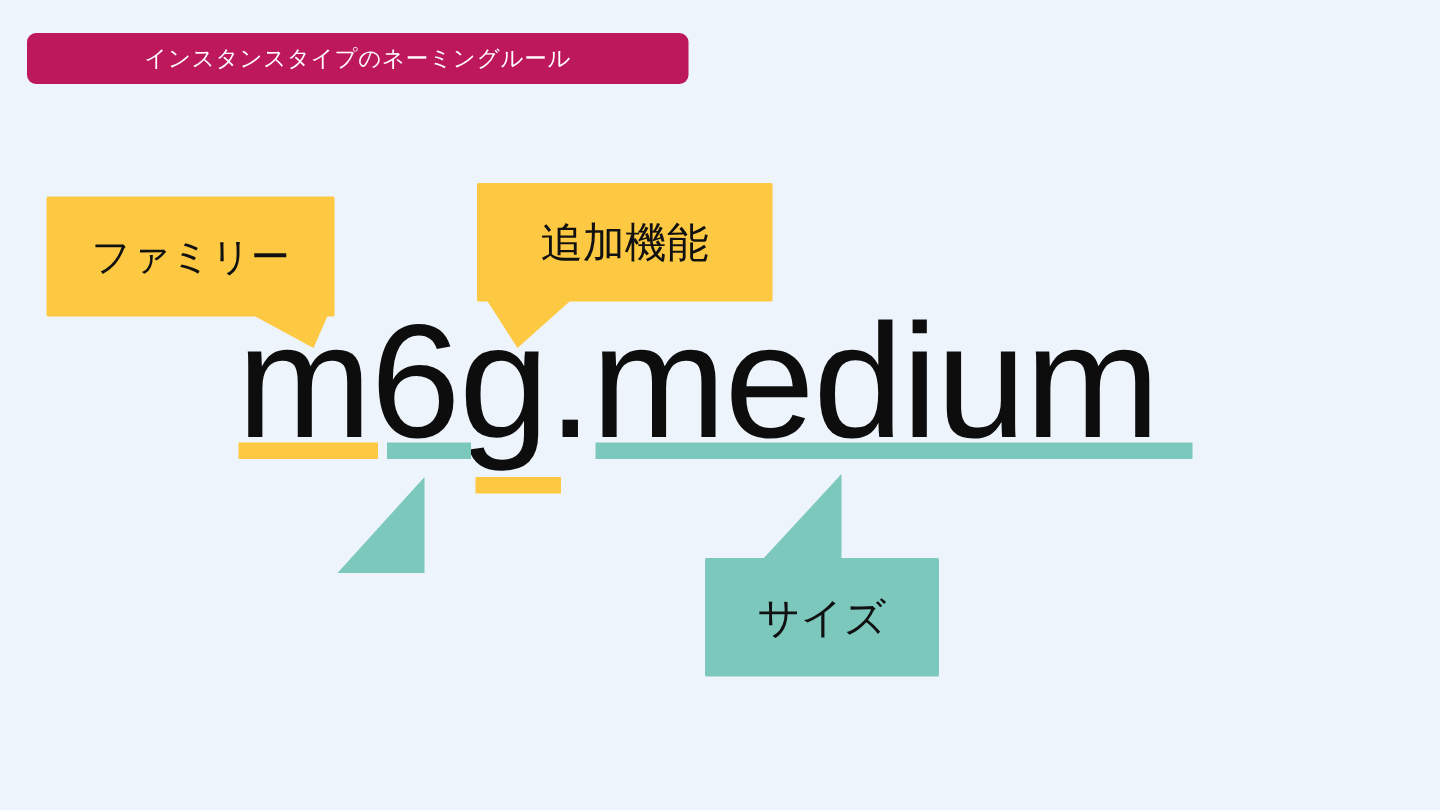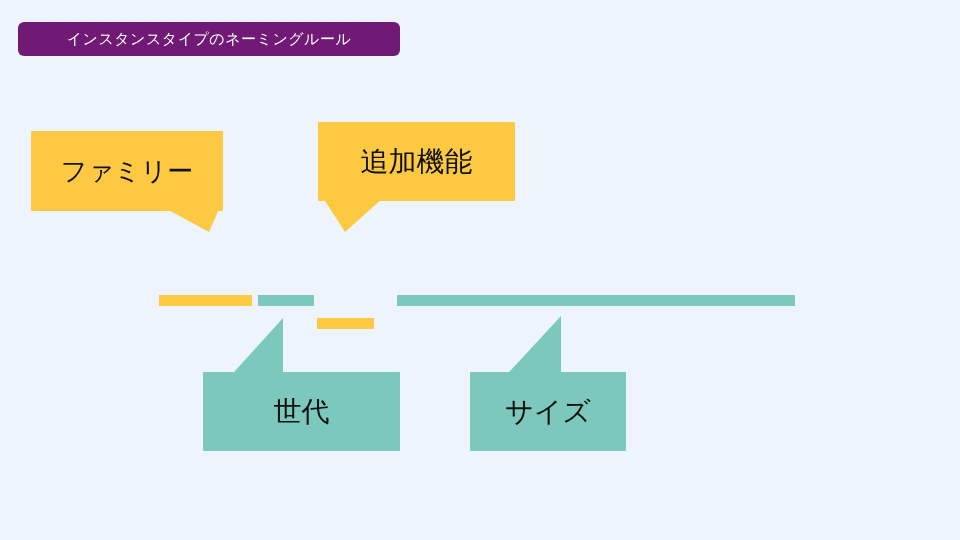--- a/index.html
+++ b/index.html
@@ -18,23 +18,23 @@
     width: 960px;
     height: 540px;
     background: #eef4fb;
   }
 
   
   .title-banner {
     position: absolute;
     left: 18px;
     top: 22px;
-    width: 382px;
+    width: 441px;
     height: 34px;
-    background: #701a75;
+    background: #be185d;
     border-radius: 6px;
     display: flex;
     align-items: center;
     justify-content: center;
     box-sizing: border-box;
     padding: 0 20px;
   }
   .title-banner .title-text {
     color: #ffffff;
     font-size: 15px;
@@ -114,35 +114,33 @@
 
     <polygon points="150,200 223,200 209,232" fill="#fdc943"></polygon>
 
     <polygon points="318,190 392,190 345,232" fill="#fdc943"></polygon>
 
     <polygon points="225,382 283,318 283,382" fill="#7cc8bc"></polygon>
 
     <polygon points="500,382 561,316 561,382" fill="#7cc8bc"></polygon>
   </svg>
 
+  <div class="instance-type">m6g.medium</div>
 
   <div class="underline yellow ul-family"></div>
   <div class="underline teal ul-gen"></div>
   <div class="underline yellow ul-extra"></div>
   <div class="underline teal ul-size"></div>
 
   <div class="callout yellow callout-family">
     <span>ファミリー</span>
   </div>
 
   <div class="callout yellow callout-extra">
     <span>追加機能</span>
   </div>
 
-  <div class="callout teal callout-gen">
-    <span>世代</span>
-  </div>
 
   <div class="callout teal callout-size">
     <span>サイズ</span>
   </div>
 
 </div>
 
 </body></html>

